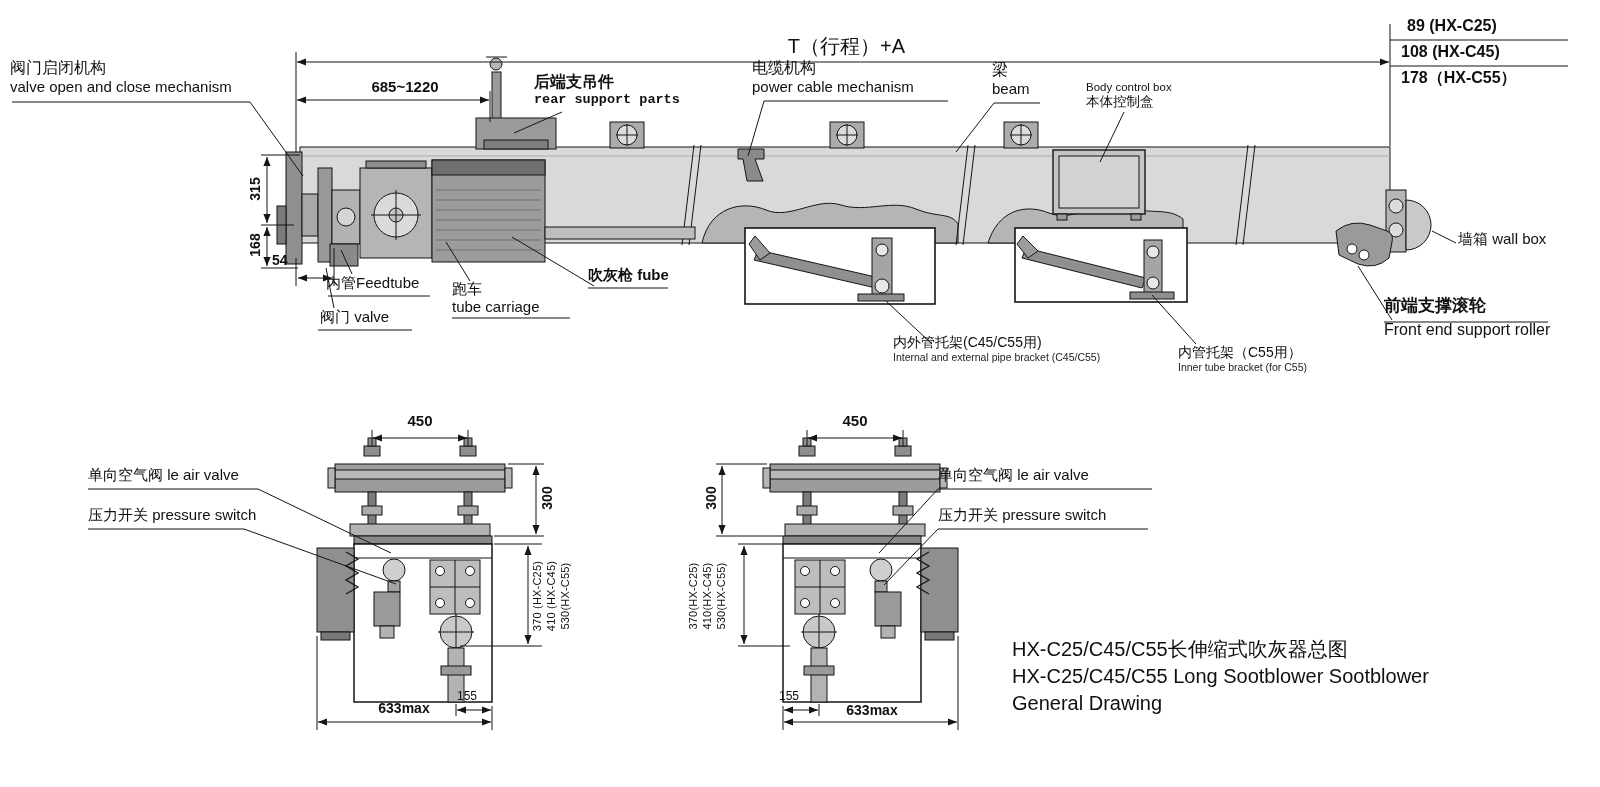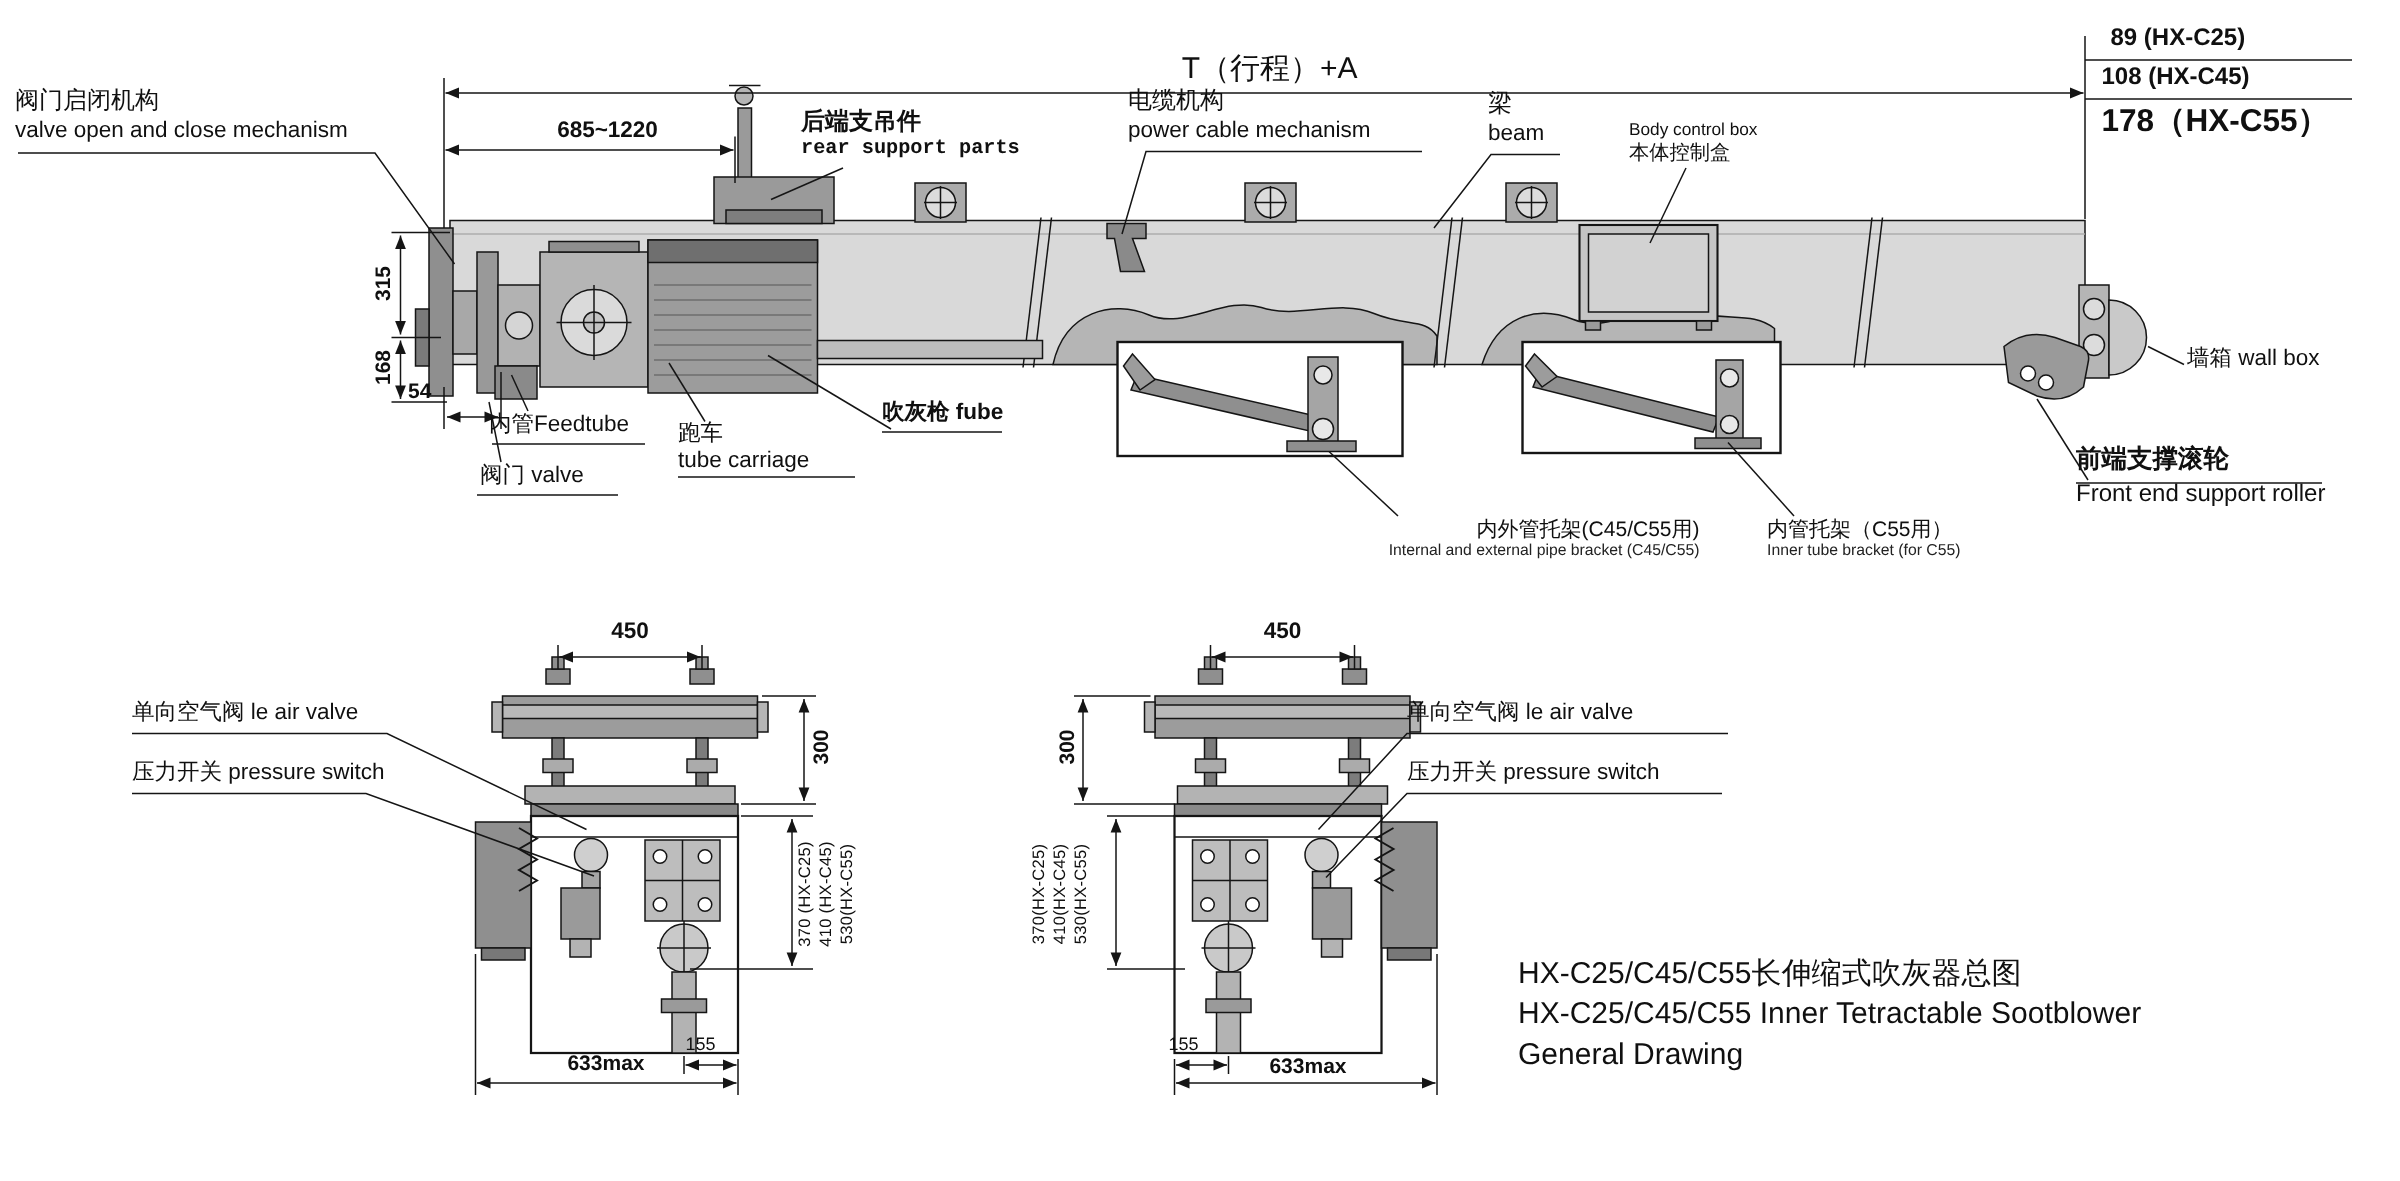--- a/index.html
+++ b/index.html
@@ -258,21 +258,21 @@
       <polyline points="1148,529 938,529 884,585"></polyline>
     </g>
 
   </g>
 </svg>
 
 <div class="lbl" style="left:735px;top:34px;width:170px;text-align:right;font-size:20px;font-weight:400">T（行程）+A</div>
 
 <div class="lbl" style="left:1407px;top:16px;font-size:16px;font-weight:bold">89 (HX-C25)</div>
 <div class="lbl" style="left:1401px;top:42px;font-size:16px;font-weight:bold">108 (HX-C45)</div>
-<div class="lbl" style="left:1401px;top:68px;font-size:21px;font-weight:bold">178（HX-C55）</div>
+<div class="lbl" style="left:1401px;top:68px;font-size:16px;font-weight:bold">178（HX-C55）</div>
 
 <div class="lbl" style="left:10px;top:58px">
   <div style="font-size:16px">阀门启闭机构</div>
   <div style="font-size:15px">valve open and close mechanism</div>
 </div>
 
 <div class="lbl" style="left:340px;top:78px;width:130px;text-align:center;font-size:15px;font-weight:600">685~1220</div>
 
 <div class="lbl" style="left:534px;top:72px">
   <div style="font-size:16px;font-weight:bold">后端支吊件</div>
@@ -302,21 +302,21 @@
 
 <div class="lbl" style="left:452px;top:280px">
   <div style="font-size:15px">跑车</div>
   <div style="font-size:15px">tube carriage</div>
 </div>
 
 <div class="lbl" style="left:588px;top:266px;font-size:15px;font-weight:bold">吹灰枪 fube</div>
 
 <div class="lbl" style="left:320px;top:308px;font-size:15px">阀门 valve</div>
 
-<div class="lbl" style="left:893px;top:344px;width:240px;text-align:right">
+<div class="lbl" style="left:893px;top:334px;width:240px;text-align:left">
   <div style="font-size:14px">内外管托架(C45/C55用)</div>
   <div style="font-size:10.5px;color:#222">Internal and external pipe bracket (C45/C55)</div>
 </div>
 
 <div class="lbl" style="left:1178px;top:344px">
   <div style="font-size:14px">内管托架（C55用）</div>
   <div style="font-size:10.5px;color:#222">Inner tube bracket (for C55)</div>
 </div>
 
 <div class="lbl" style="left:1458px;top:230px;font-size:15px">墙箱 wall box</div>
@@ -345,17 +345,17 @@
 <div class="lbl rot stack" style="left:701px;top:643px;width:94px">410(HX-C45)</div>
 <div class="lbl rot stack" style="left:715px;top:643px;width:94px">530(HX-C55)</div>
 
 <div class="lbl" style="left:444px;top:689px;width:46px;text-align:center;font-size:12px">155</div>
 <div class="lbl" style="left:364px;top:700px;width:80px;text-align:center;font-size:14px;font-weight:600">633max</div>
 <div class="lbl" style="left:766px;top:689px;width:46px;text-align:center;font-size:12px">155</div>
 <div class="lbl" style="left:826px;top:702px;width:92px;text-align:center;font-size:14px;font-weight:600">633max</div>
 
 <div class="lbl title" style="left:1012px;top:636px">
   <div>HX-C25/C45/C55长伸缩式吹灰器总图</div>
-  <div>HX-C25/C45/C55 Inner Tetractable Sootblower</div>
+  <div>HX-C25/C45/C55 Long Sootblower Sootblower</div>
   <div>General Drawing</div>
 </div>
 
 </div>
 
 </body></html>

